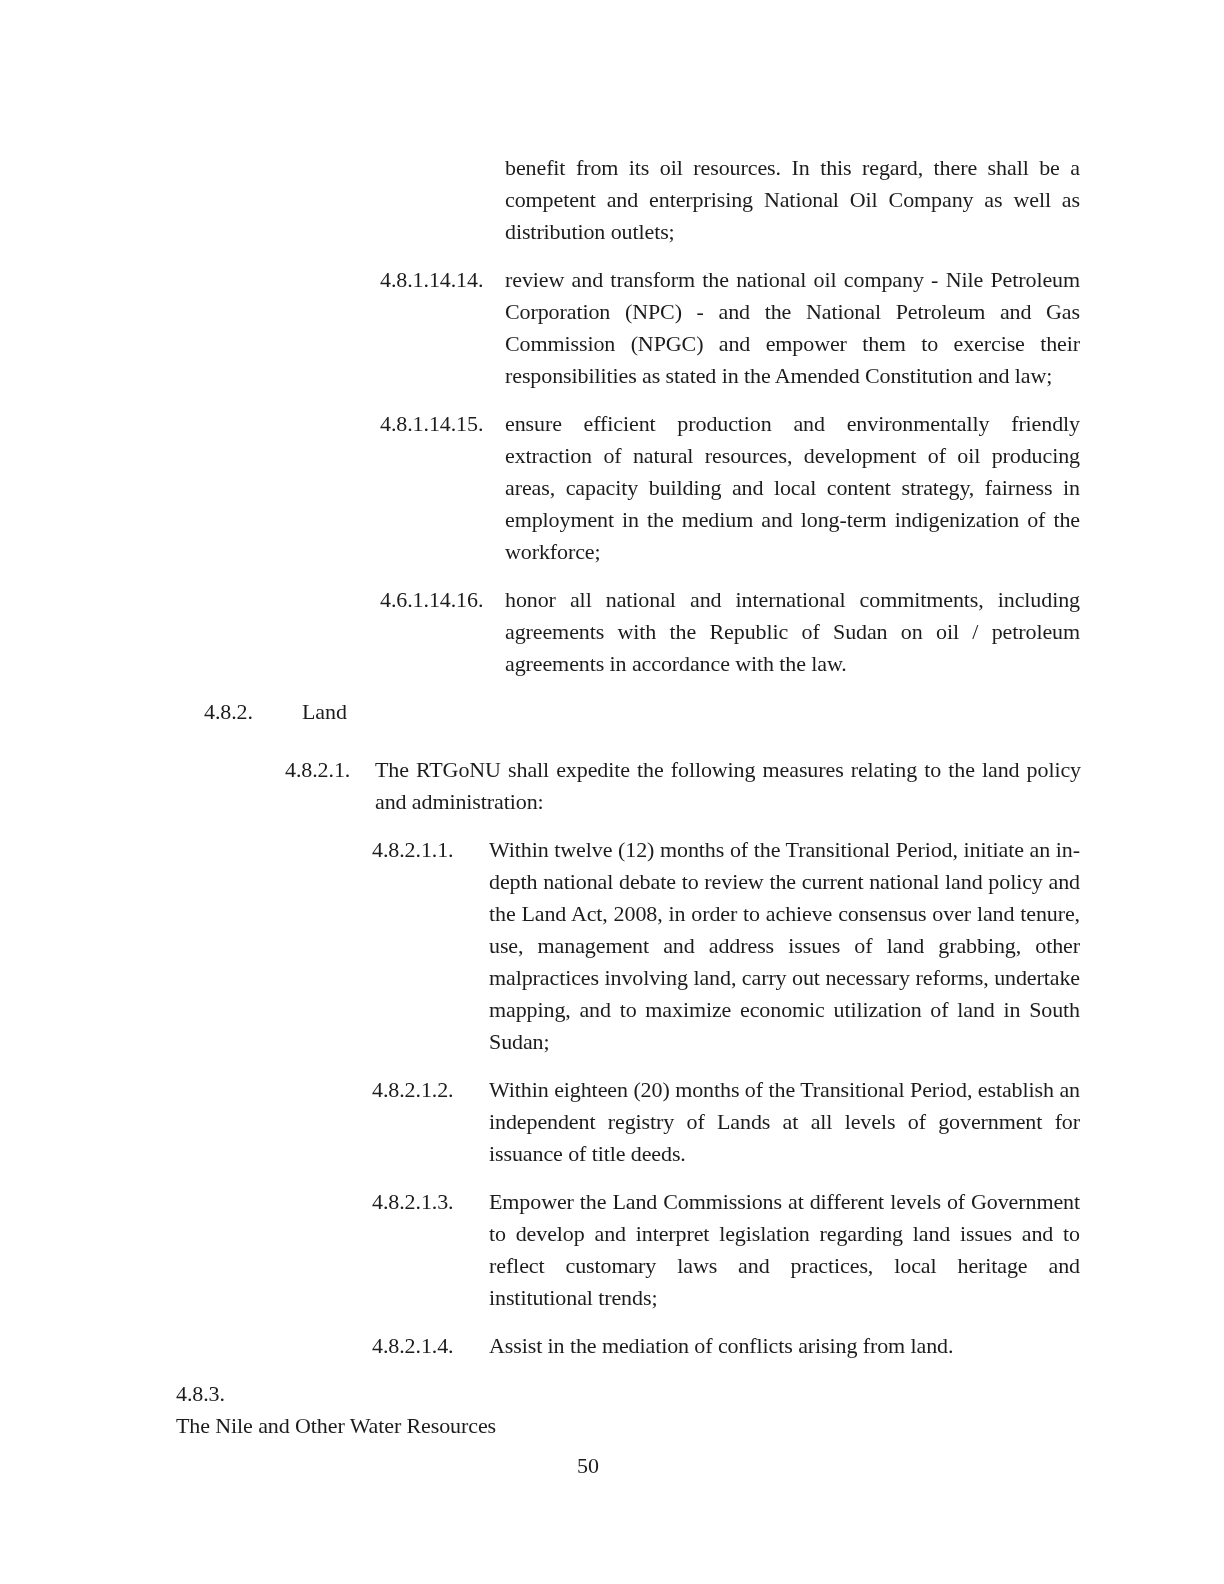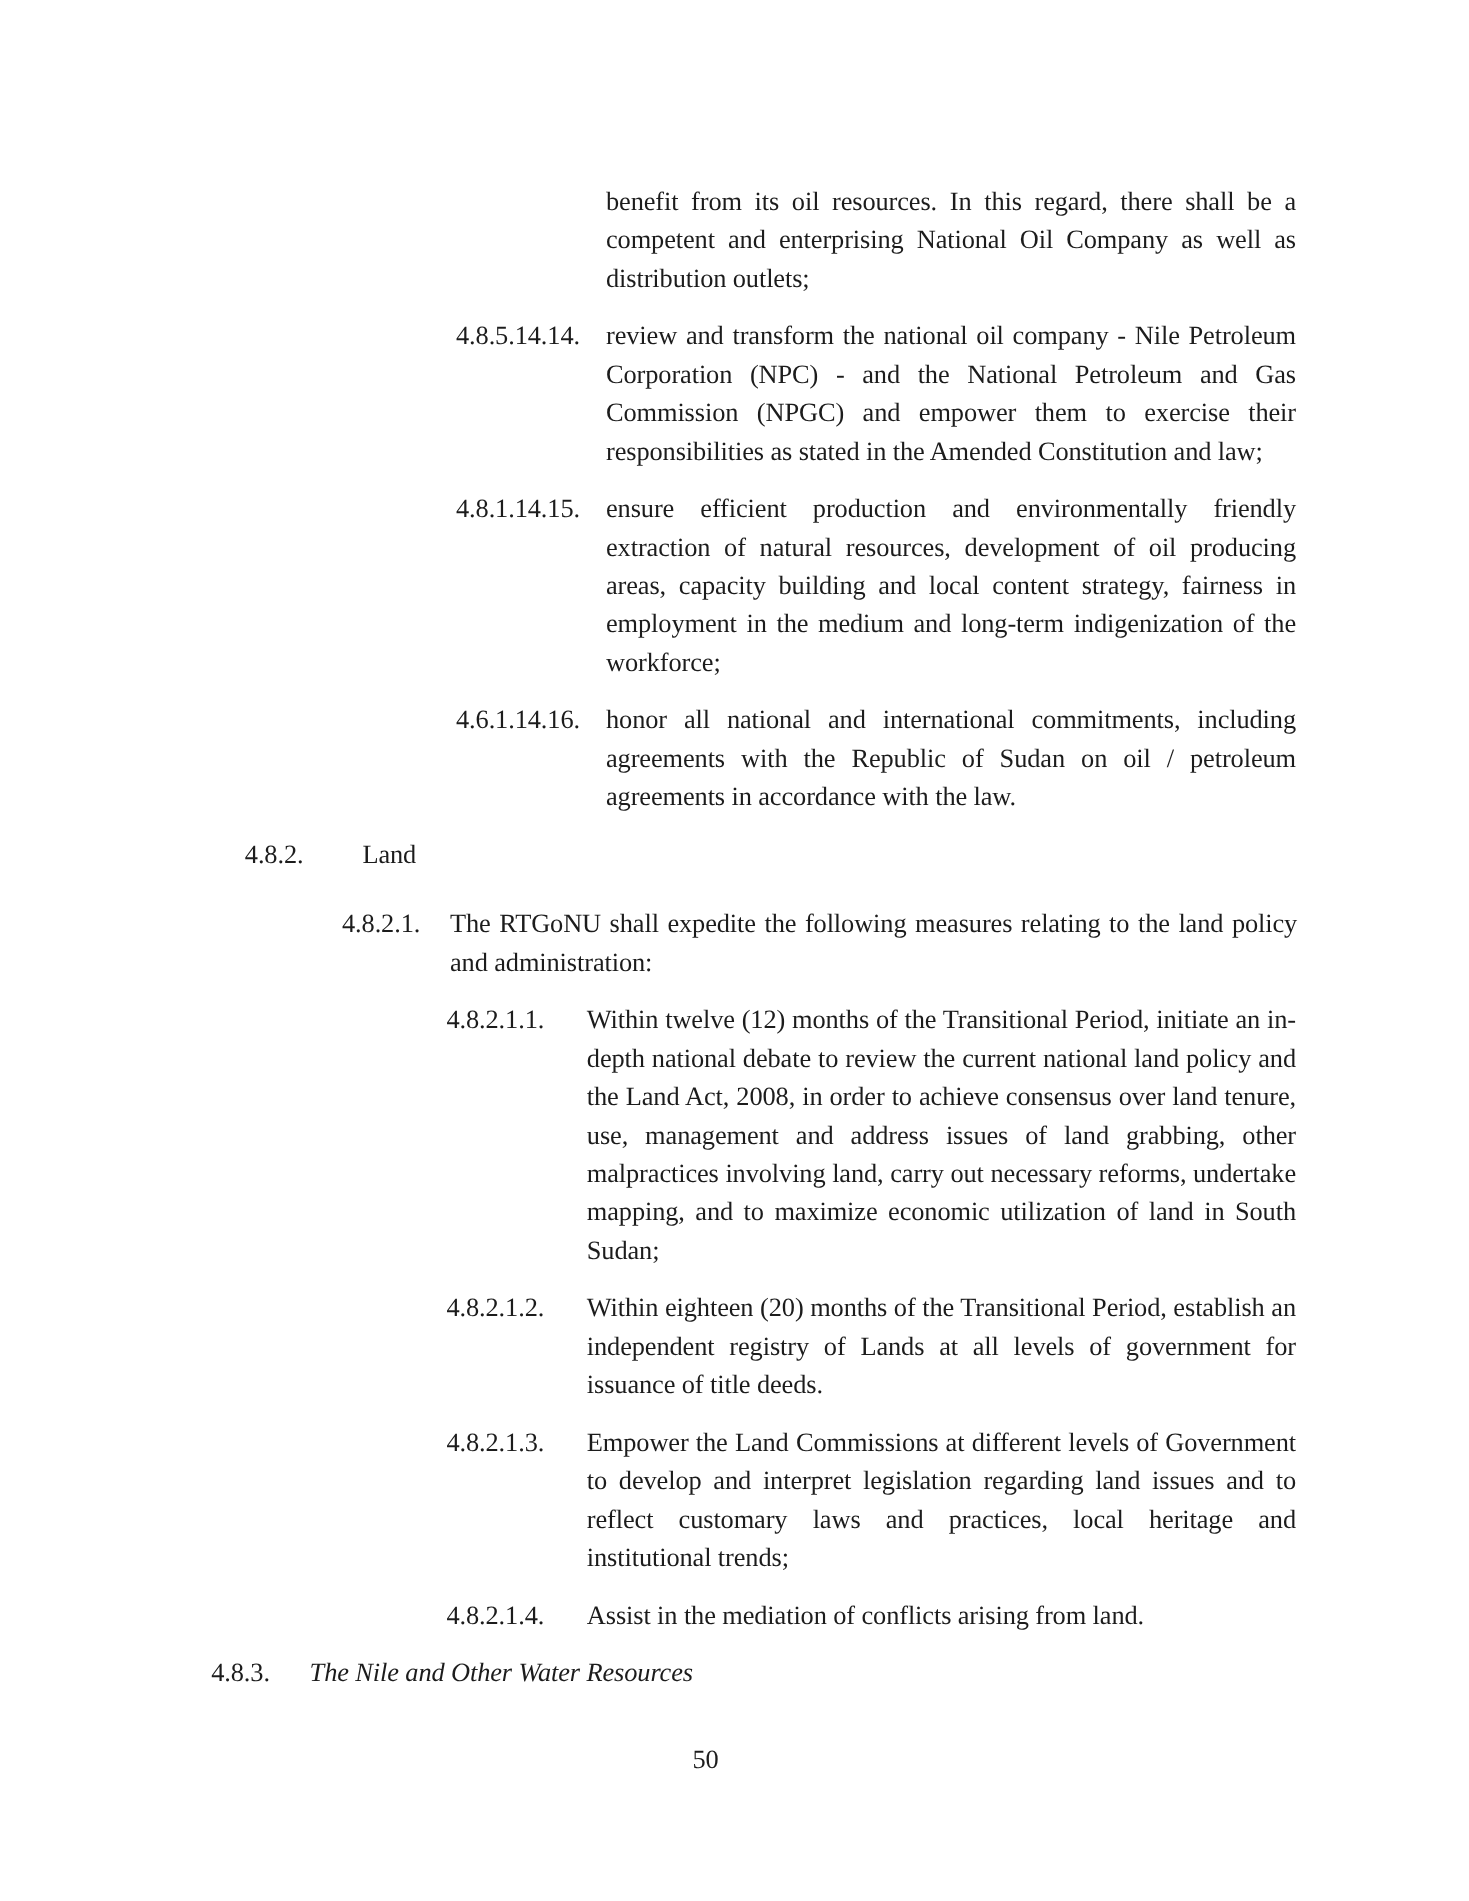--- a/index.html
+++ b/index.html
@@ -47,41 +47,41 @@
   .sec2 .txt { text-align: left; }
   
   .n3 { margin-left: 285px; }
   .n3 .num { width: 90px; }
   .n3 .txt { width: 706px; }
   
   .n4 { margin-left: 372px; }
   .n4 .num { width: 117px; font-family: Liberation Serif, serif; }
   .n4 .txt { width: 591px; }
   
-  .sec3 { margin-left: 176px; margin-top: 4px; }
+  .sec3 { margin-left: 176px; margin-top: 4px; flex-direction: column; }
   .sec3 .num { width: 82px; }
-  .sec3 .txt { text-align: right; font-style: italic; }
+  .sec3 .txt { text-align: right; }
   .page-number {
     position: absolute;
     top: 1450px;
     left: 4px;
     width: 100%;
     text-align: center;
   }
 </style>
 </head>
 <body>
 
 <div class="page">
   <div class="content">
       <div class="row cont">
         <div class="txt">benefit from its oil resources. In this regard, there shall be a competent and enterprising National Oil Company as well as distribution outlets;</div>
       </div>
       <div class="row n5">
-        <span class="num">4.8.5.14.14.</span>
+        <span class="num">4.8.1.14.14.</span>
         <div class="txt">review and transform the national oil company - Nile Petroleum Corporation (NPC) - and the National Petroleum and Gas Commission (NPGC) and empower them to exercise their responsibilities as stated in the Amended Constitution and law;</div>
       </div>
       <div class="row n5">
         <span class="num">4.8.1.14.15.</span>
         <div class="txt">ensure efficient production and environmentally friendly extraction of natural resources, development of oil producing areas, capacity building and local content strategy, fairness in employment in the medium and long-term indigenization of the workforce;</div>
       </div>
       <div class="row n5">
         <span class="num">4.6.1.14.16.</span>
         <div class="txt">honor all national and international commitments, including agreements with the Republic of Sudan on oil / petroleum agreements in accordance with the law.</div>
       </div>

